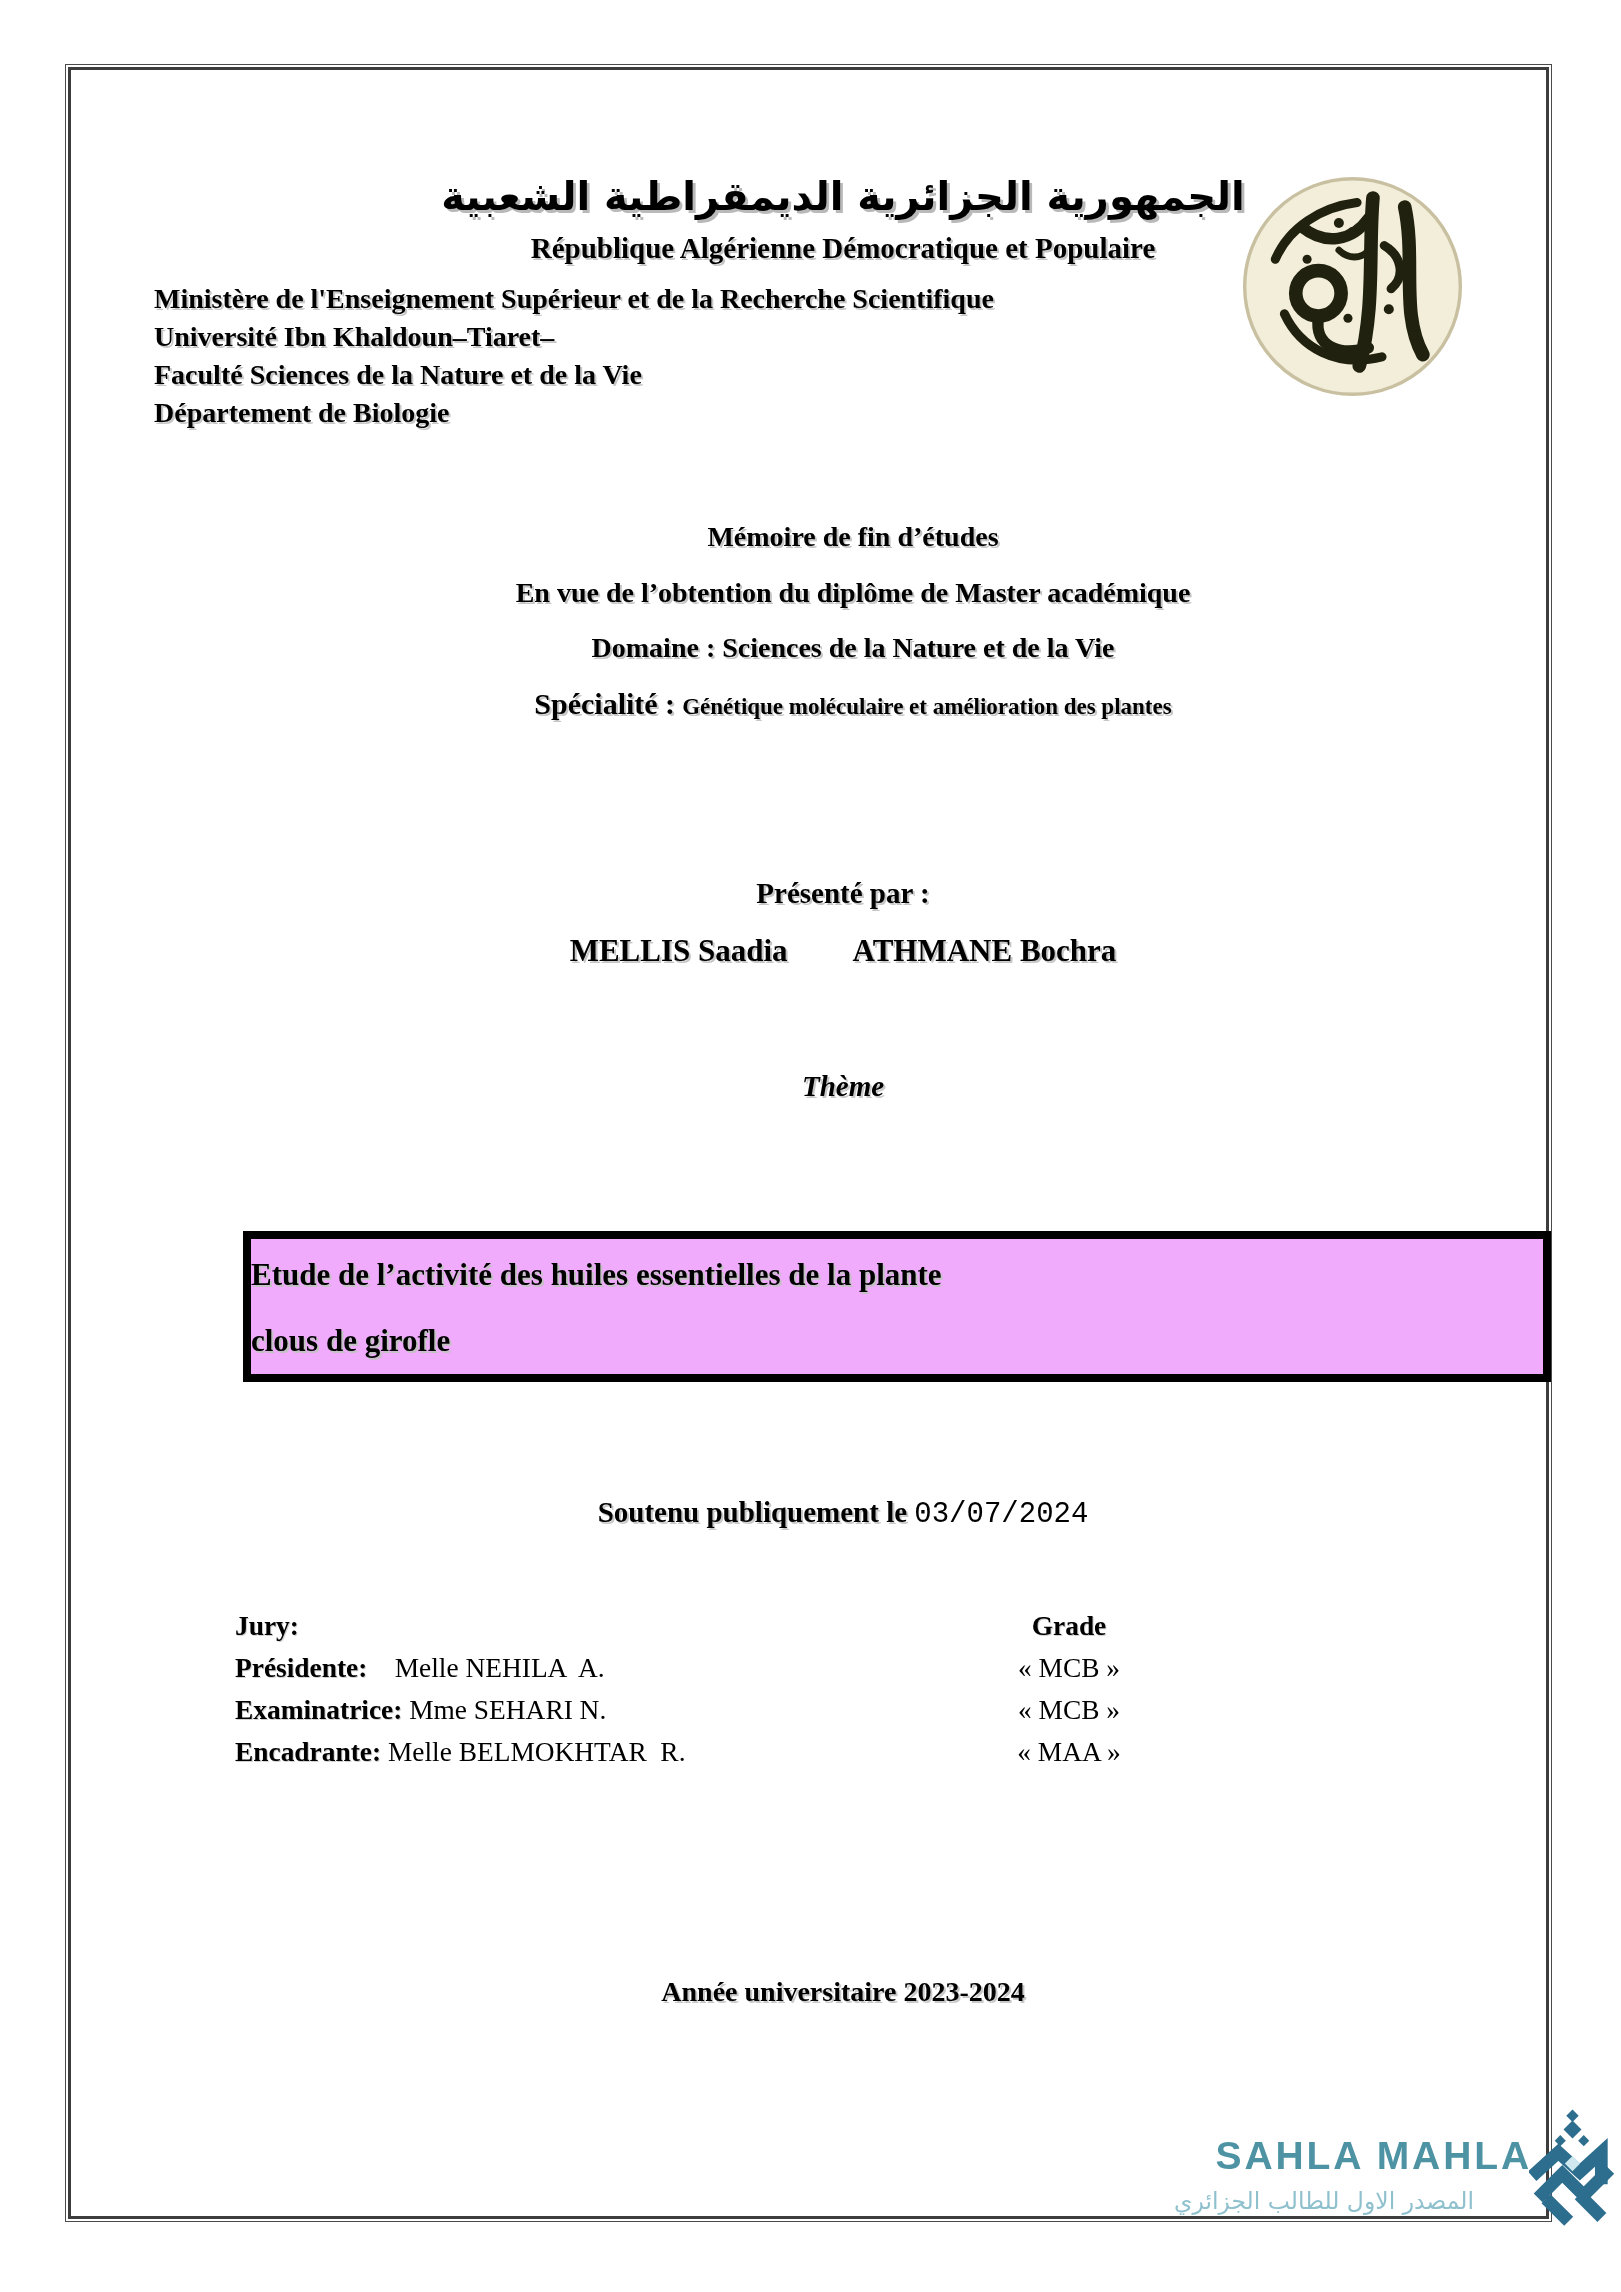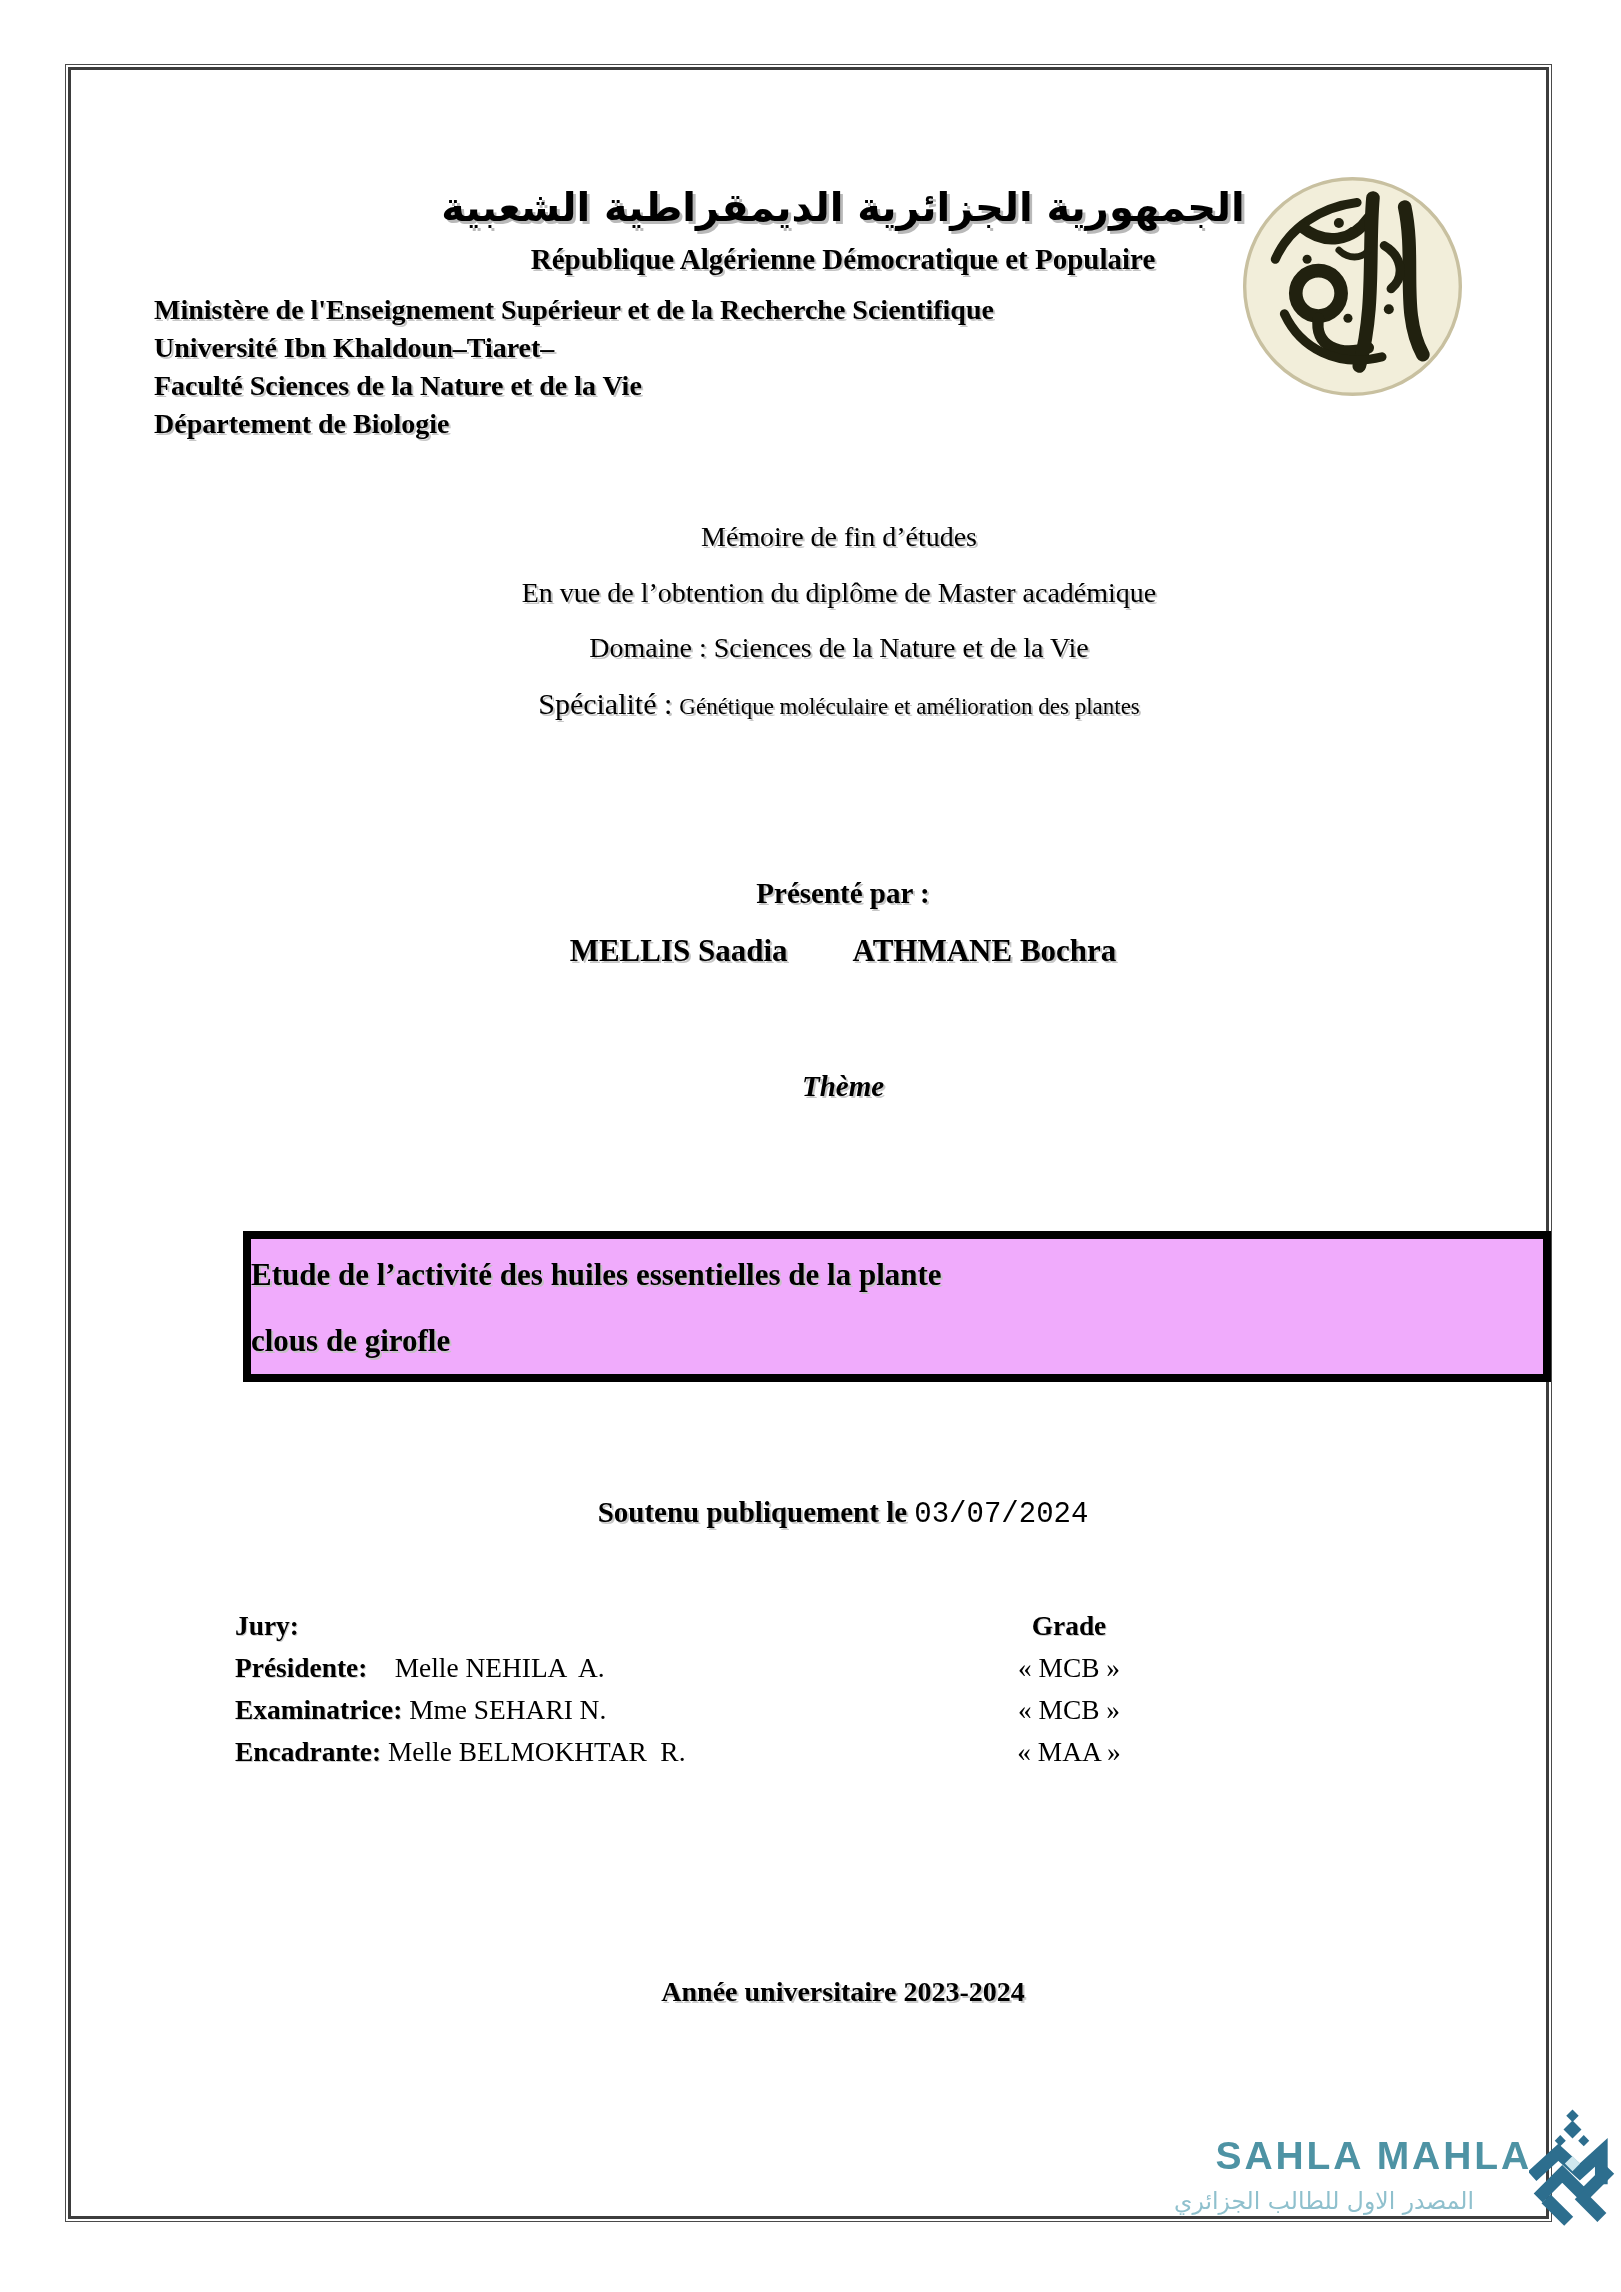--- a/index.html
+++ b/index.html
@@ -4,33 +4,33 @@
 <style>
   html,body{margin:0;padding:0;background:#ffffff;}
   .page{position:relative;width:1621px;height:2293px;background:#fff;
         font-family:"Liberation Serif","DejaVu Serif",serif;color:#000;overflow:hidden;}
 
   
   .frame{position:absolute;left:65px;top:64px;width:1485px;height:2156px;border:1px solid #4a4a4a;}
   .frame-inner{position:absolute;left:2px;top:2px;right:2px;bottom:2px;border:3.9px solid #3d3d3d;}
 
   
-  .header-block{position:absolute;left:154px;top:179px;width:1378px;}
+  .header-block{position:absolute;left:154px;top:168px;width:1378px;}
   .arabic-title{text-align:center;font-family:"DejaVu Sans",sans-serif;font-weight:bold;
                 font-size:40px;line-height:57px;text-shadow:2.9px 2.9px 0 #b9b9b9;direction:rtl;}
   .republic{text-align:center;font-weight:bold;font-size:29px;line-height:35px;margin-top:5.9px;
             text-shadow:2px 2px 0 #c4c4c4;}
   .gov-line{font-weight:bold;font-size:28px;line-height:38px;text-align:left;
             text-shadow:2px 2px 0 #c8c8c8;}
   .gov-group{margin-top:14px;}
 
   .uni-logo{position:absolute;left:1238px;top:173px;width:229px;height:227px;}
 
   
-  .mid-block{position:absolute;left:150px;top:518px;width:1378px;text-align:center;font-weight:normal;}
+  .mid-block{position:absolute;left:164px;top:518px;width:1378px;text-align:center;font-weight:bold;}
   .mid-line{font-size:28px;line-height:37px;margin-bottom:18.6px;text-shadow:2px 2px 0 #c6c6c6;}
   .spec-label{font-size:30px;}
   .spec-value{font-size:23px;}
 
   .presente-block{position:absolute;left:154px;top:875px;width:1378px;text-align:center;font-weight:bold;}
   .presente-label{font-size:29px;line-height:37px;margin-bottom:19.6px;text-shadow:2px 2px 0 #c6c6c6;font-family:Liberation Serif, serif;}
   .authors{font-size:31px;line-height:37px;text-shadow:2px 2px 0 #c6c6c6;}
   .author-gap{display:inline-block;width:65px;}
 
   .theme-label{position:absolute;left:154px;top:1070px;width:1378px;text-align:center;

